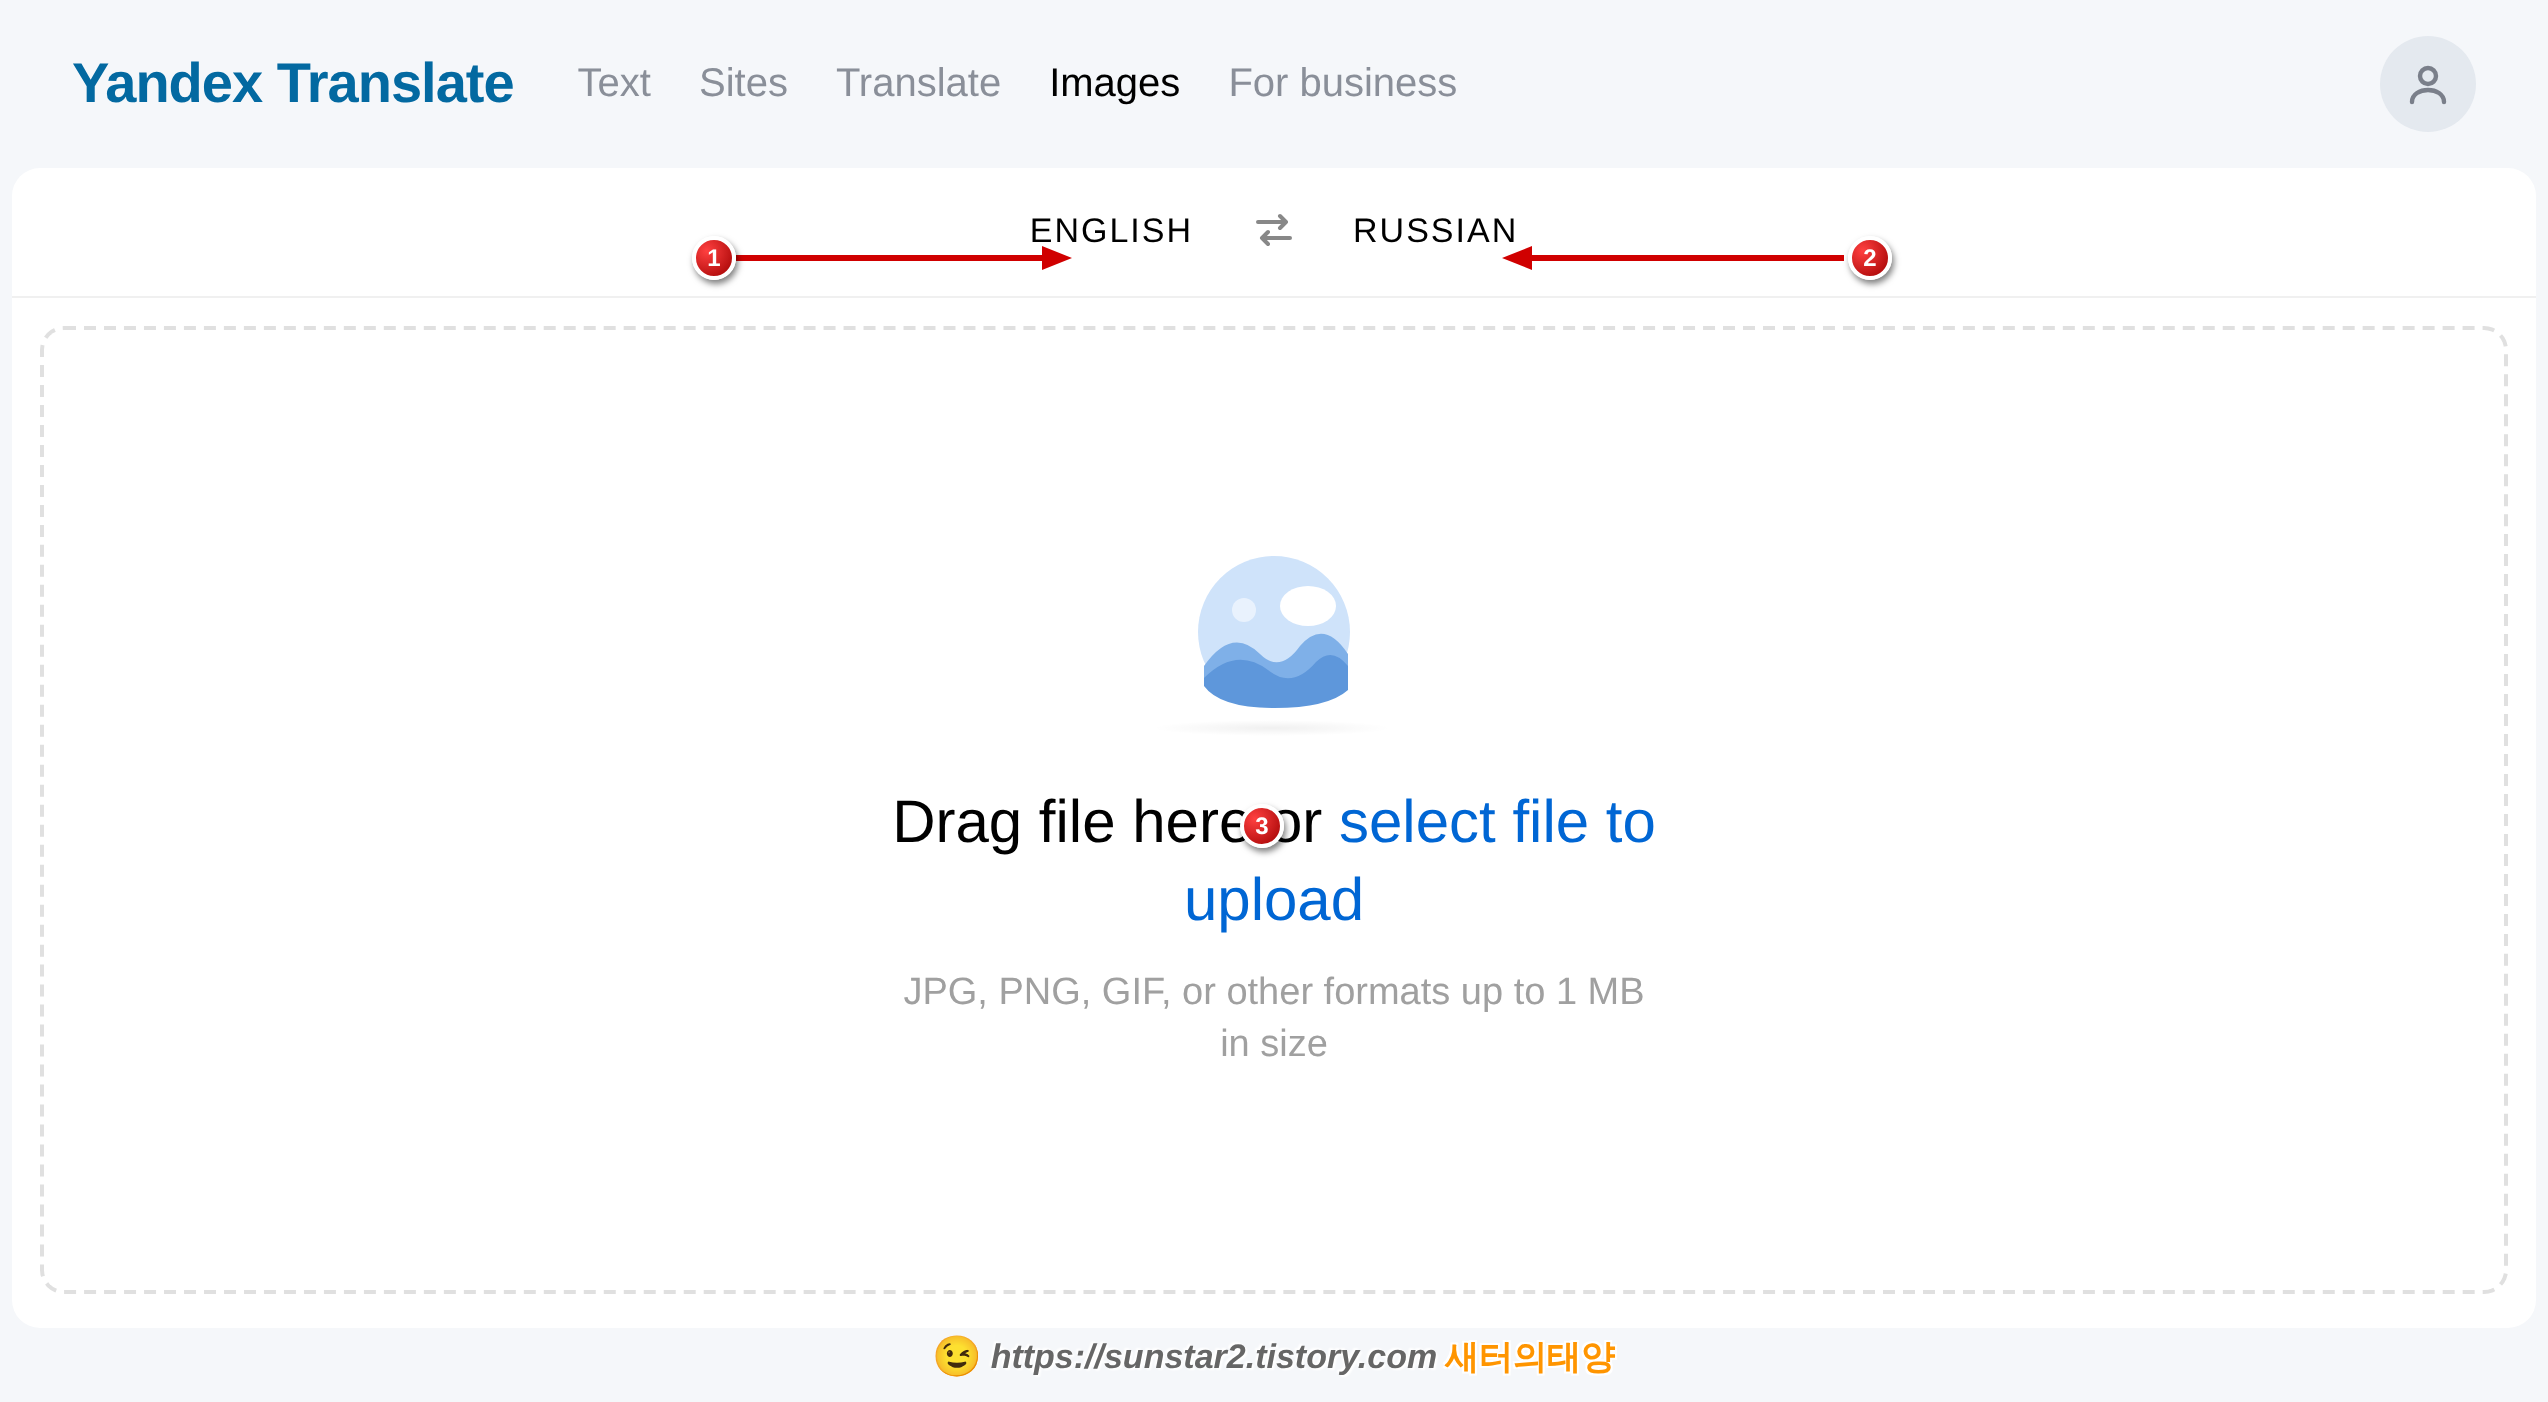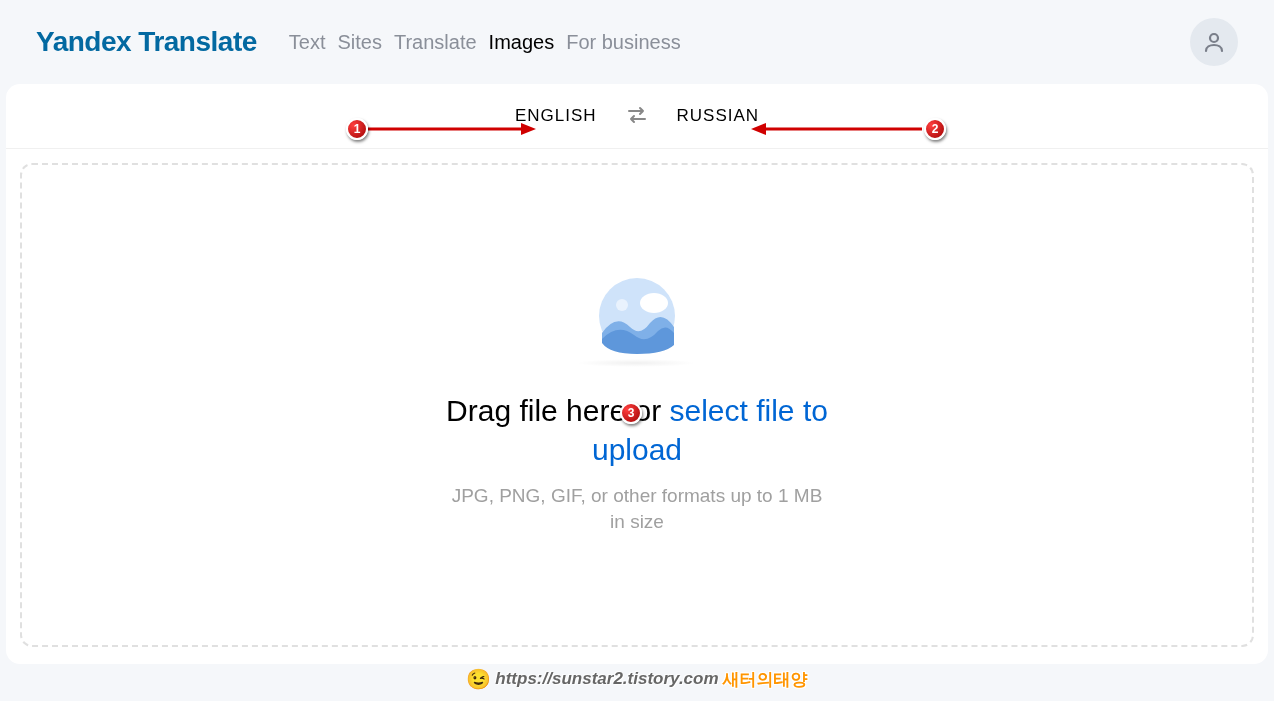--- a/index.html
+++ b/index.html
@@ -19,21 +19,21 @@
     }
     .logo {
       font-size: 28px;
       font-weight: 700;
       color: #0369a1;
       margin-right: 32px;
       letter-spacing: -0.5px;
     }
     .nav {
       display: flex;
-      gap: 12px;
+      gap: 24px;
       flex: 1;
     }
     .nav-item {
       font-size: 20px;
       color: #8a8f99;
       cursor: pointer;
     }
     .nav-item.active {
       color: #000;
     }

